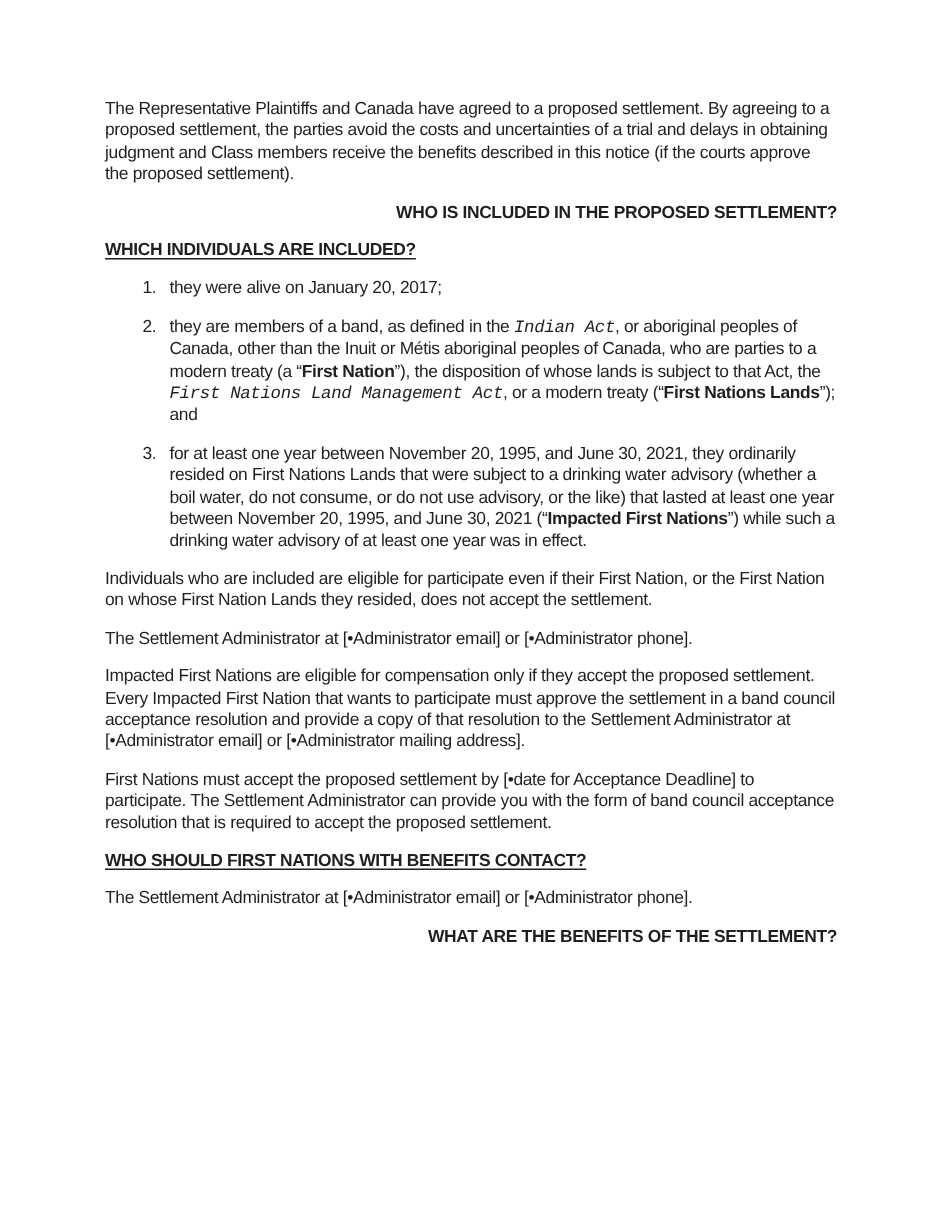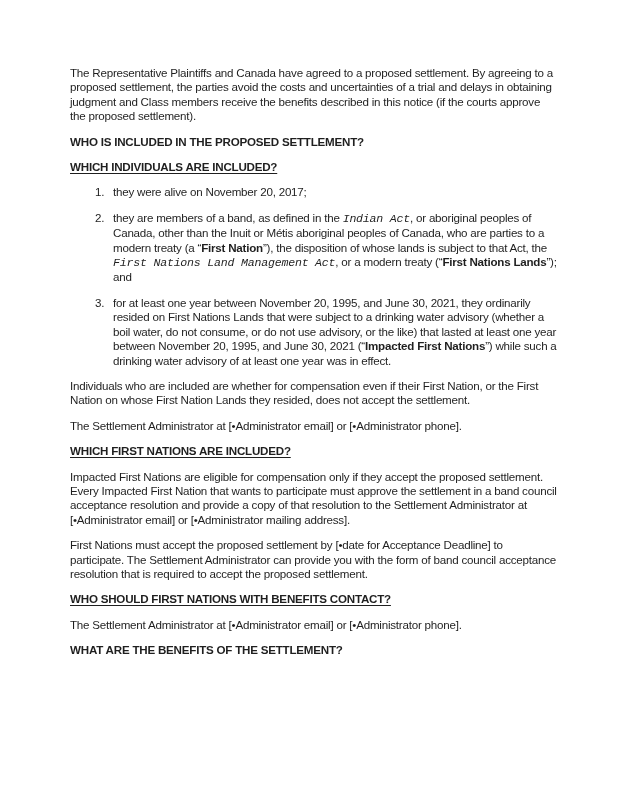--- a/index.html
+++ b/index.html
@@ -21,21 +21,21 @@
     letter-spacing: -0.22px;
     color: #1f1f1f;
   }
   .block {
     margin: 0 0 11px 0;
   }
   .p {
     text-align: left;
   }
   .h-center {
-    text-align: left;
+    text-align: right;
     font-weight: 700;
   }
   .h-underline {
     text-align: center;
     font-weight: 700;
     text-decoration: underline;
     text-decoration-thickness: 1.3px;
     text-underline-offset: 2px;
   }
   .ol-item {
@@ -57,33 +57,32 @@
 <body>
 
 <div class="page">
   <div>
       <div class="block p"><span class="run">The Representative Plaintiffs and Canada have agreed to a proposed settlement. By agreeing to a proposed settlement, the parties avoid the costs and uncertainties of a trial and delays in obtaining judgment and Class members receive the benefits described in this notice (if the courts approve the proposed settlement).</span></div>
       <div class="block h-center">WHO IS INCLUDED IN THE PROPOSED SETTLEMENT?</div>
       <div class="block"><span class="h-underline">WHICH INDIVIDUALS ARE INCLUDED?</span></div>
       <div>
         <div class="ol-item">
           <div class="ol-num">1.</div>
-          <div class="ol-text"><span class="run">they were alive on November 20, 2017;</span></div>
+          <div class="ol-text"><span class="run">they were alive on January 20, 2017;</span></div>
         </div>
         <div class="ol-item">
           <div class="ol-num">2.</div>
           <div class="ol-text"><span class="run">they are members of a band, as defined in the </span><span class="run-i">Indian Act</span><span class="run">, or aboriginal peoples of Canada, other than the Inuit or Métis aboriginal peoples of Canada, who are parties to a modern treaty (a “</span><span class="run-b">First Nation</span><span class="run">”), the disposition of whose lands is subject to that Act, the </span><span class="run-i">First Nations Land Management Act</span><span class="run">, or a modern treaty (“</span><span class="run-b">First Nations Lands</span><span class="run">”); and</span></div>
         </div>
         <div class="ol-item">
           <div class="ol-num">3.</div>
           <div class="ol-text"><span class="run">for at least one year between November 20, 1995, and June 30, 2021, they ordinarily resided on First Nations Lands that were subject to a drinking water advisory (whether a boil water, do not consume, or do not use advisory, or the like) that lasted at least one year between November 20, 1995, and June 30, 2021 (“</span><span class="run-b">Impacted First Nations</span><span class="run">”) while such a drinking water advisory of at least one year was in effect.</span></div>
         </div>
       </div>
-      <div class="block p"><span class="run">Individuals who are included are whether for compensation even if their First Nation, or the First Nation on whose First Nation Lands they resided, does not accept the settlement.</span></div>
+      <div class="block p"><span class="run">Individuals who are included are eligible for participate even if their First Nation, or the First Nation on whose First Nation Lands they resided, does not accept the settlement.</span></div>
       <div class="block p"><span class="run">The Settlement Administrator at [•Administrator email] or [•Administrator phone].</span></div>
-      <div class="block"><span class="h-underline">WHICH FIRST NATIONS ARE INCLUDED?</span></div>
       <div class="block p"><span class="run">Impacted First Nations are eligible for compensation only if they accept the proposed settlement. Every Impacted First Nation that wants to participate must approve the settlement in a band council acceptance resolution and provide a copy of that resolution to the Settlement Administrator at [•Administrator email] or [•Administrator mailing address].</span></div>
       <div class="block p"><span class="run">First Nations must accept the proposed settlement by [•date for Acceptance Deadline] to participate. The Settlement Administrator can provide you with the form of band council acceptance resolution that is required to accept the proposed settlement.</span></div>
       <div class="block"><span class="h-underline">WHO SHOULD FIRST NATIONS WITH BENEFITS CONTACT?</span></div>
       <div class="block p"><span class="run">The Settlement Administrator at [•Administrator email] or [•Administrator phone].</span></div>
       <div class="block h-center">WHAT ARE THE BENEFITS OF THE SETTLEMENT?</div>
     </div>
 </div>
 
 </body></html>

